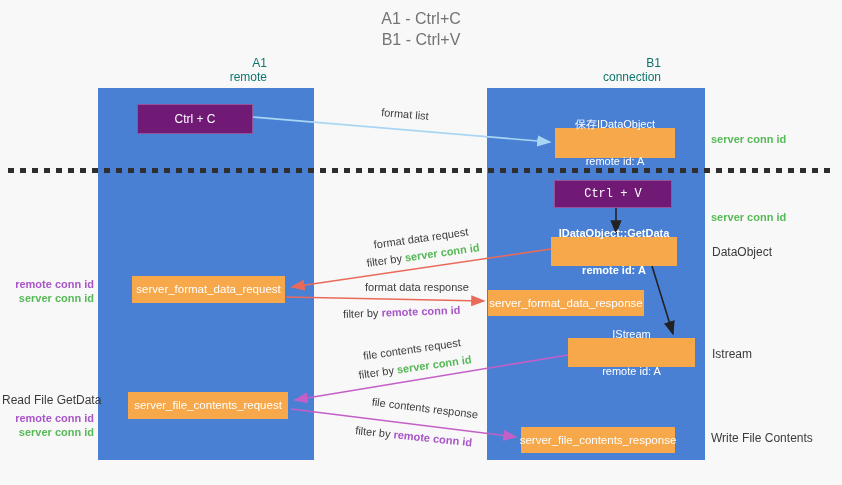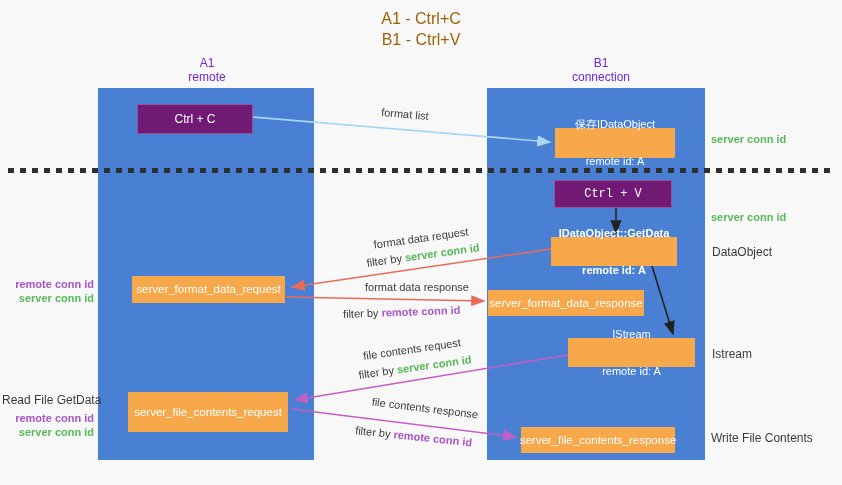--- a/index.html
+++ b/index.html
@@ -1,20 +1,20 @@
 <!DOCTYPE html>
 <html><head>
 <meta charset="utf-8">
 <style>
   html,body{margin:0;padding:0;}
   body{width:842px;height:485px;background:#f8f8f8;position:relative;overflow:hidden;
        font-family:"Liberation Sans","DejaVu Sans",sans-serif;color:#3b3b3b;}
   .abs{position:absolute;}
-  .title{left:0;top:8px;width:842px;text-align:center;font-size:16px;line-height:21px;color:#a16207;}
-  .lane-header{text-align:center;font-size:12px;line-height:14px;color:#6d28d9;}
+  .title{left:0;top:8px;width:842px;text-align:center;font-size:16px;line-height:21px;color:#737373;}
+  .lane-header{text-align:right;font-size:12px;line-height:14px;color:#0f766e;}
   .lane{background:#4a80d4;}
   .dotline{height:5px;background:repeating-linear-gradient(90deg,#2e2e2e 0 6px,transparent 6px 12px);}
   .green-box{background:#701a75;color:#fff;font-size:12px;display:flex;align-items:center;justify-content:center;box-shadow:0 0 0 1px rgba(255,255,255,.25) inset;}
   .orange-box{background:#f7a84b;color:#fff;font-size:11.5px;display:flex;flex-direction:column;align-items:center;justify-content:center;line-height:13px;text-align:center;white-space:nowrap;gap:24px;}
   .arrow-label{font-size:11px;color:#3c3c3c;text-align:center;white-space:nowrap;}
   .side-label{font-size:11px;white-space:nowrap;}
   .green-text{color:#57b957;font-weight:bold;}
   .purple-text{color:#a855c8;font-weight:bold;}
   .dark-text{color:#3b3b3b;font-size:12px;font-weight:normal;}
   .right-align{text-align:right;}
@@ -84,21 +84,21 @@
 <div class="abs orange-box" style="left:568px;top:338px;width:127px;height:29px;font-size:11px;">
   <div>IStream</div>
   <div>remote id: A</div>
 </div>
 <div class="abs orange-box" style="left:132px;top:276px;width:153px;height:27px;">
     <span>server_format_data_request</span>
   </div>
 <div class="abs orange-box" style="left:488px;top:290px;width:156px;height:26px;">
     <span>server_format_data_response</span>
   </div>
-<div class="abs orange-box" style="left:128px;top:392px;width:160px;height:40px;text-align:right;">
+<div class="abs orange-box" style="left:128px;top:392px;width:160px;height:27px;text-align:right;">
     <span>server_file_contents_request</span>
   </div>
 <div class="abs orange-box" style="left:521px;top:427px;width:154px;height:26px;">
     <span>server_file_contents_response</span>
   </div>
 
 <div class="abs arrow-label" style="left:362px;top:108px;width:86px;transform:rotate(5deg);">format list</div>
 
 <div class="abs arrow-label" style="left:366px;top:232px;width:110px;transform:rotate(-8deg);">format data request</div>
 <div class="abs arrow-label" style="left:358px;top:249px;width:130px;transform:rotate(-8deg);">

